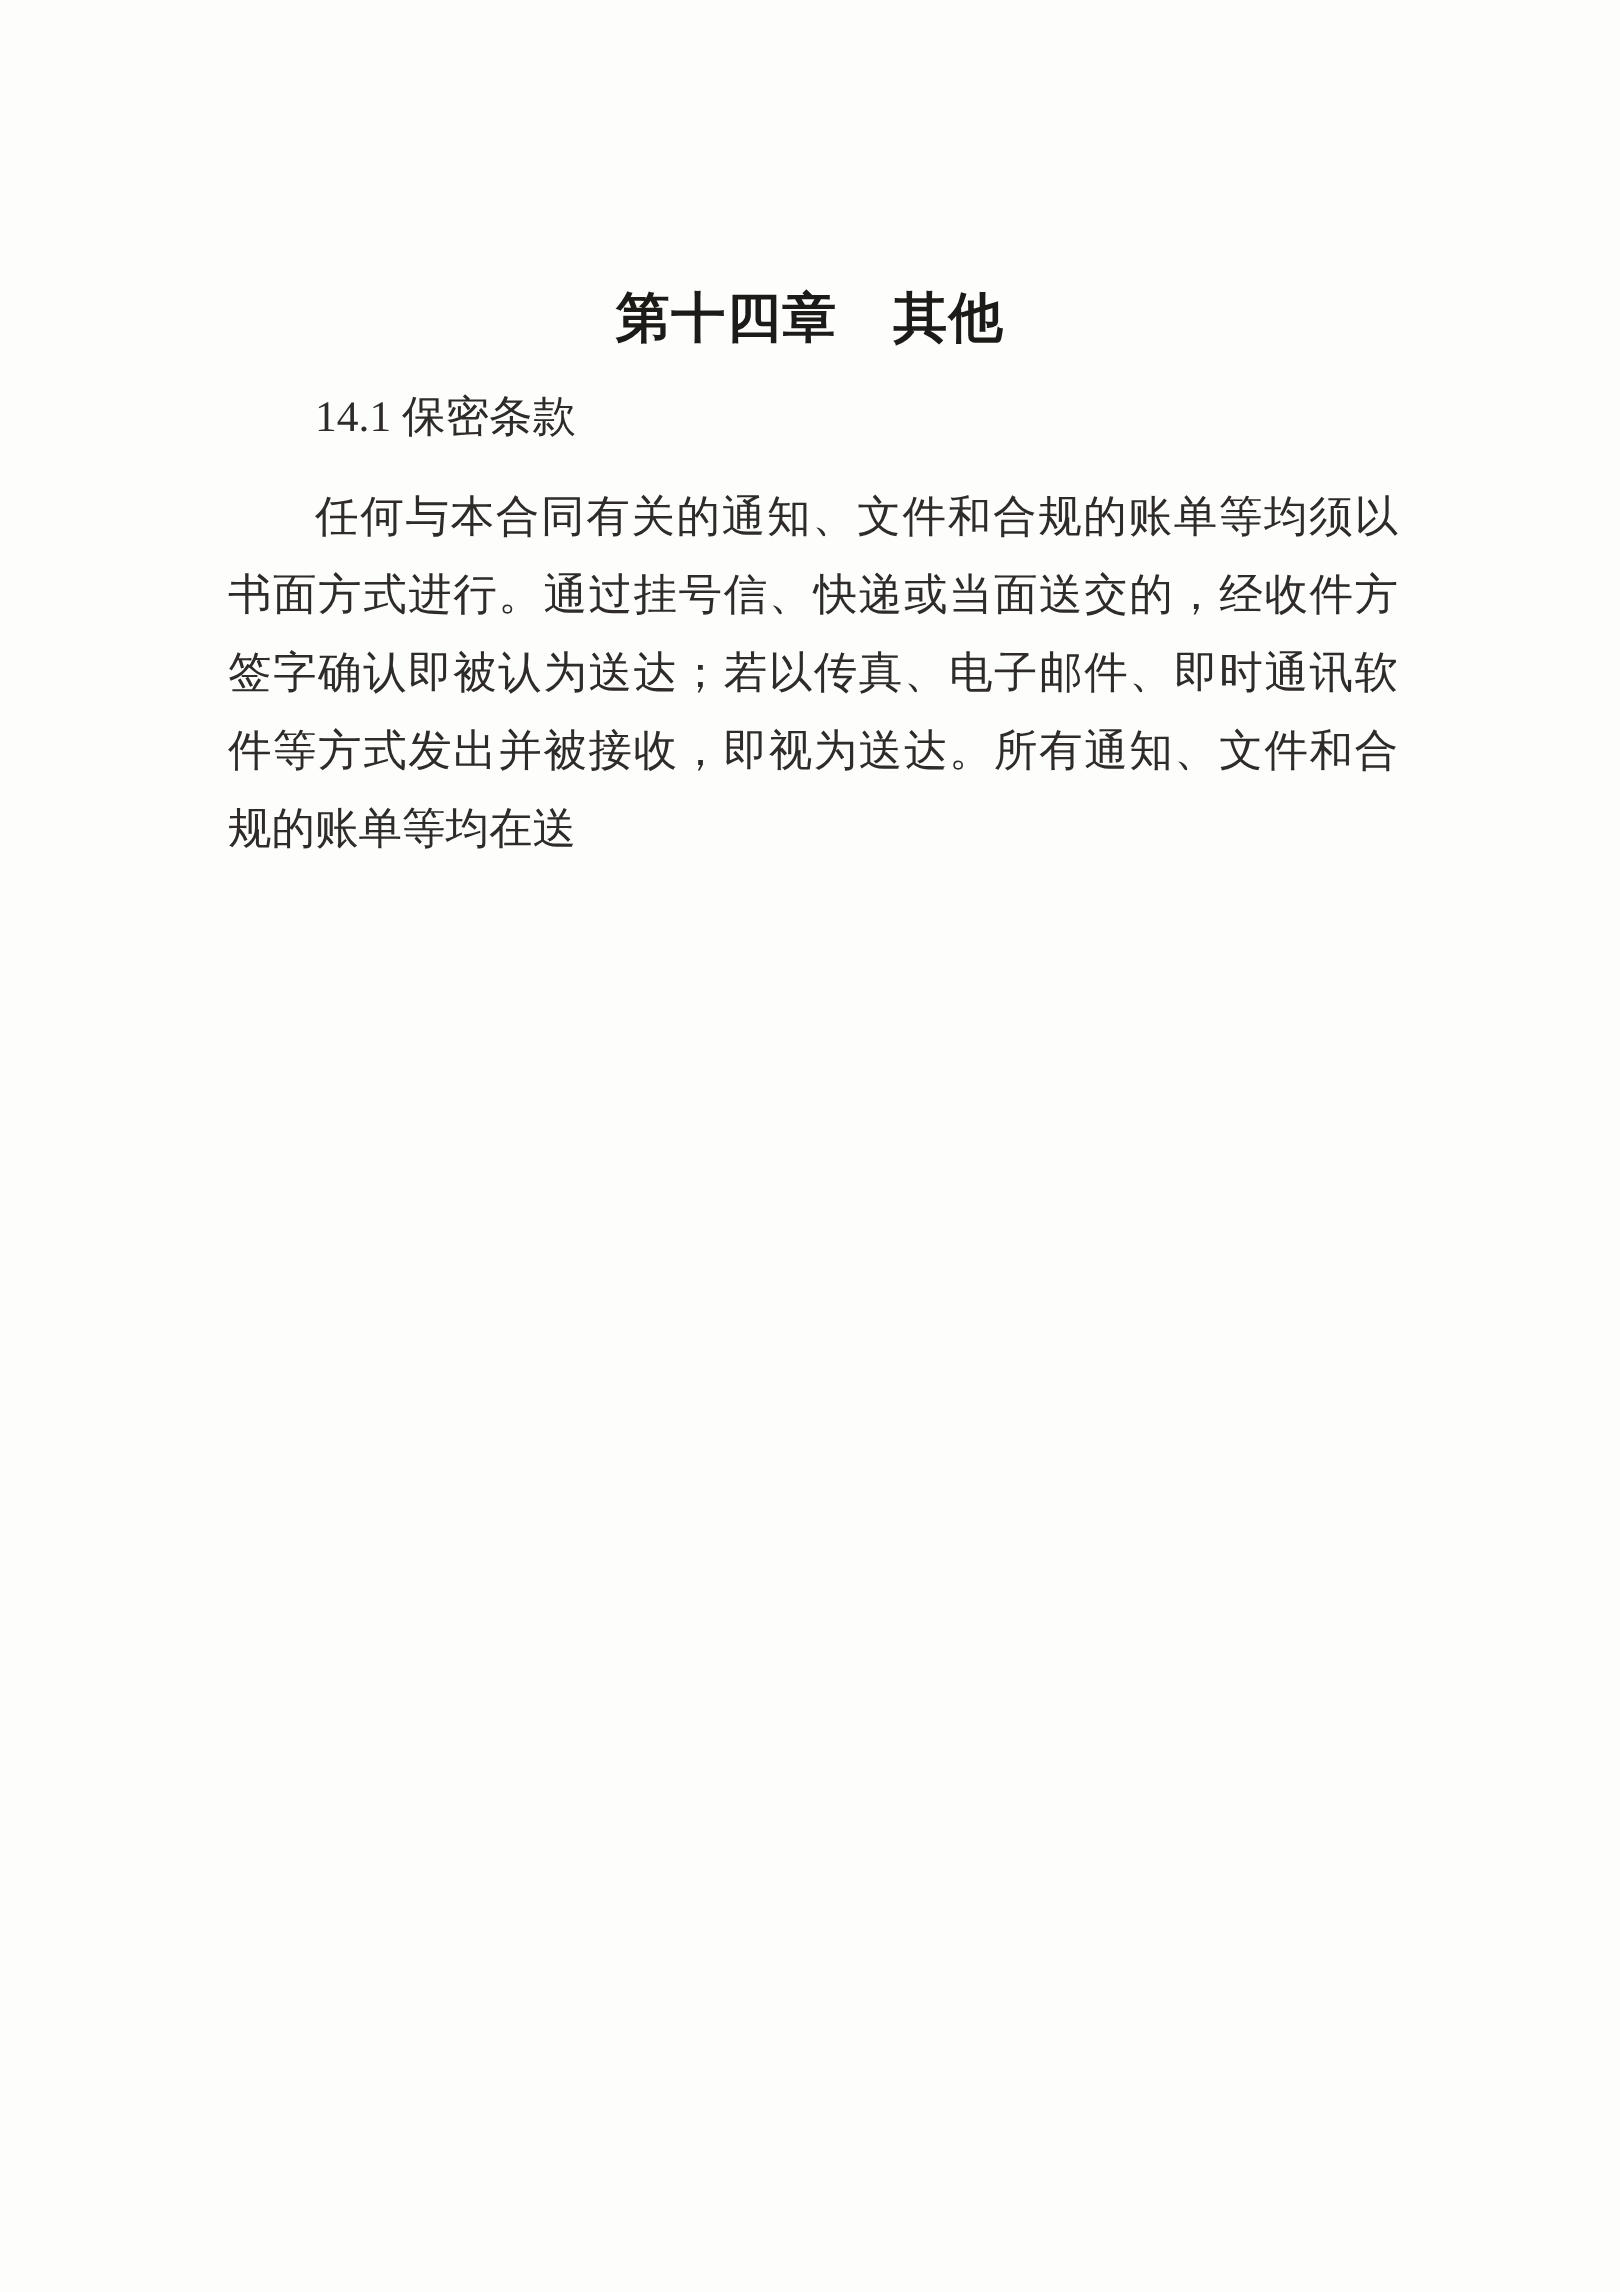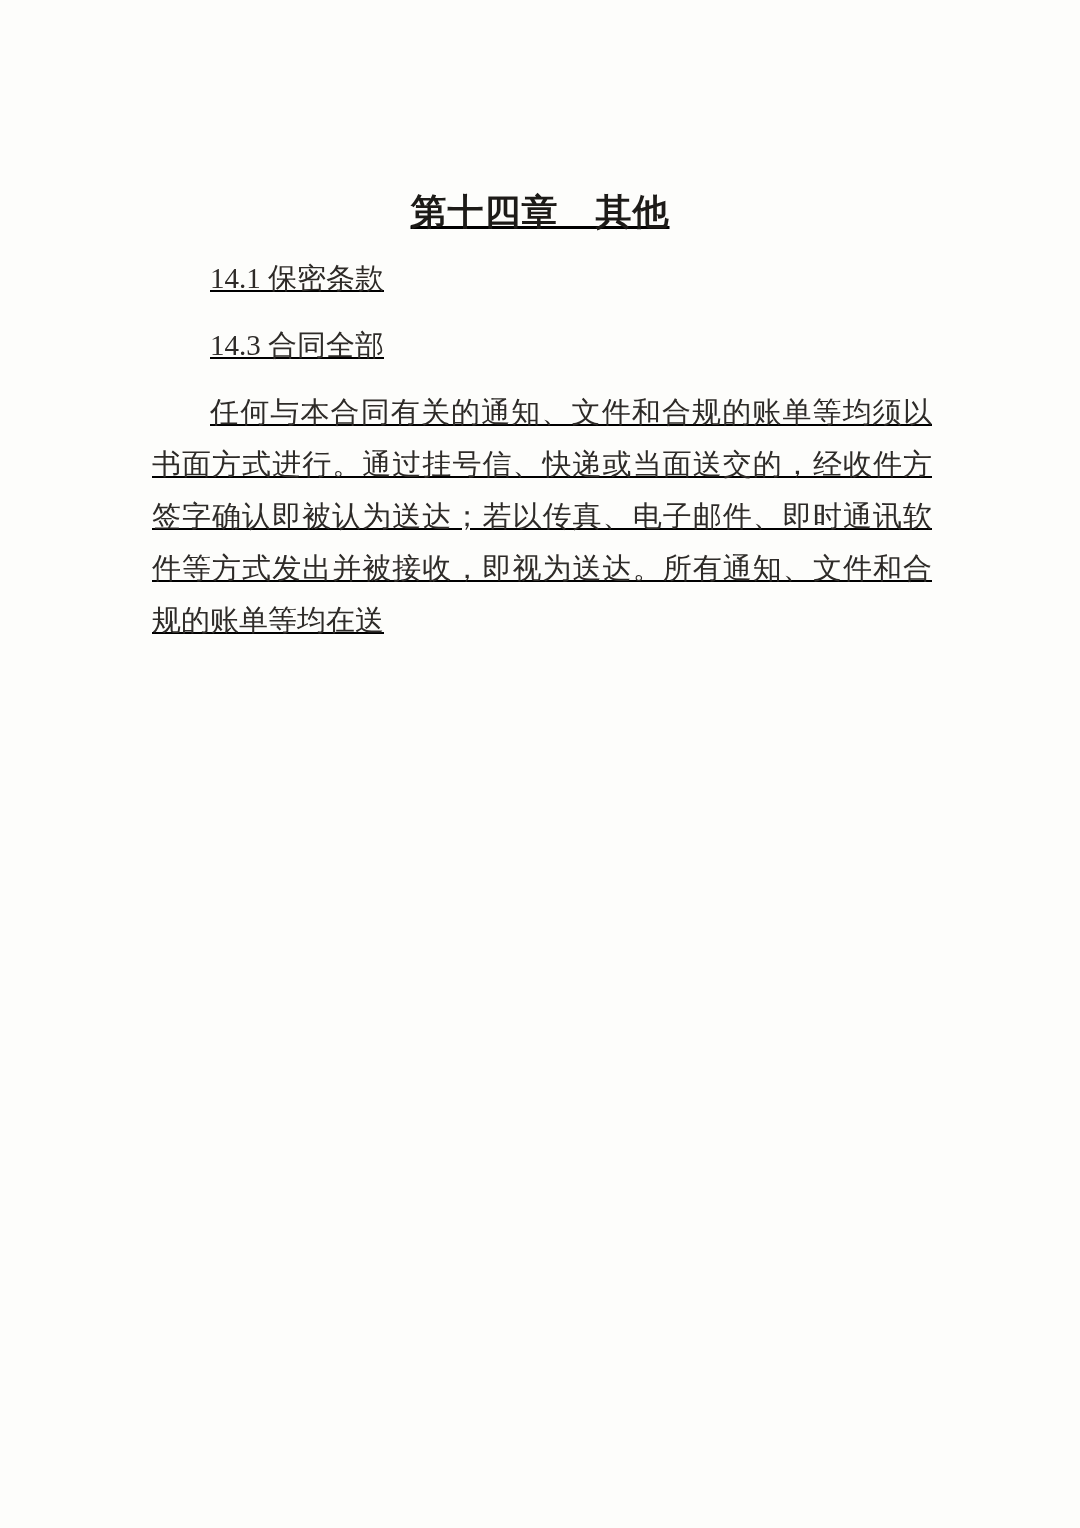--- a/index.html
+++ b/index.html
@@ -11,21 +11,20 @@
     height: 1528px;
     background: #fdfdfb;
     overflow: hidden;
     font-family: "Liberation Serif", "DejaVu Serif", serif;
   }
   .page {
     position: relative;
     width: 1080px;
     height: 1528px;
     background: #fdfdfb;
-    text-decoration: underline;
   }
   .doc-title {
     margin: 0;
     padding-top: 190px;
     text-align: center;
     font-family: "Liberation Sans", "DejaVu Sans", sans-serif;
     font-weight: bold;
     font-size: 36px;
     line-height: 44px;
     letter-spacing: 1px;
@@ -54,20 +53,19 @@
   <h1 class="doc-title">第十四章　其他</h1>
 
   <div class="content">
 
     <p>14.1 保密条款</p>
 
 
 
 
 
-    <p>14.3 合同全部</p>
 
 
 
     <p>任何与本合同有关的通知、文件和合规的账单等均须以书面方式进行。通过挂号信、快递或当面送交的，经收件方签字确认即被认为送达；若以传真、电子邮件、即时通讯软件等方式发出并被接收，即视为送达。所有通知、文件和合规的账单等均在送</p>
 
   </div>
 </div>
 
 </body></html>

